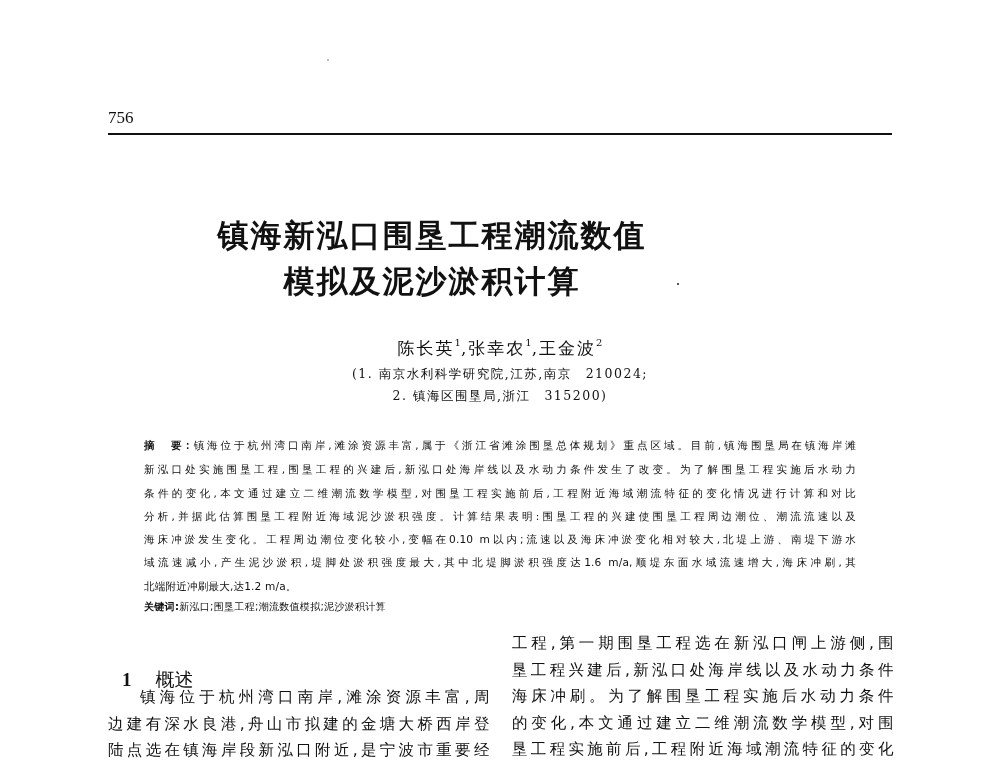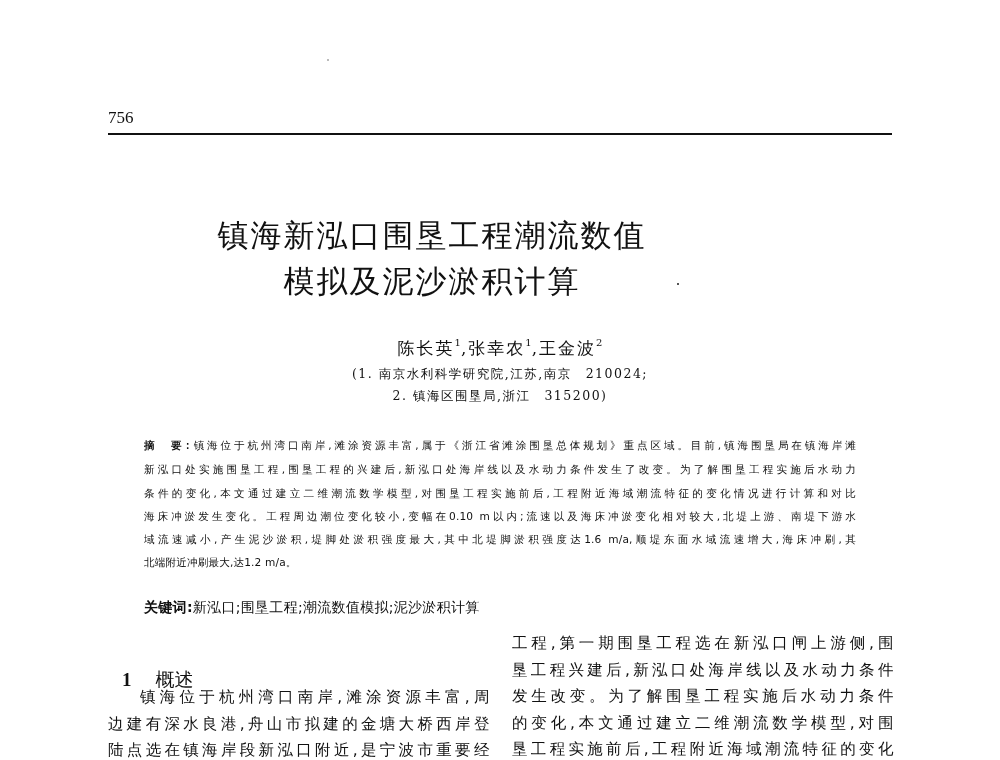--- a/index.html
+++ b/index.html
@@ -69,21 +69,21 @@
     .title {
       position: absolute;
       left: 0;
       width: 864px;
       top: 212px;
       text-align: center;
       font-family: "DejaVu Sans", sans-serif;
       font-size: 31px;
       line-height: 46px;
       letter-spacing: 2px;
-      font-weight: normal;
+      font-weight: bold;
     }
     .title .line { display: block; }
     .title-dot {
       position: absolute;
       left: 677px;
       top: 283px;
       width: 2px;
       height: 2px;
       background: #555;
     }
@@ -138,21 +138,21 @@
       overflow: hidden;
     }
     .abstract .abs-line.last {
       text-align-last: left;
     }
     .keywords {
       position: absolute;
       left: 144px;
       top: 598px;
       font-family: "DejaVu Sans", sans-serif;
-      font-size: 14px;
+      font-size: 10px;
       line-height: 18px;
       letter-spacing: 0.3px;
     }
     .keywords .lbl { font-weight: bold; }
     .section-heading {
       position: absolute;
       left: 108px;
       top: 652px;
       font-family: "DejaVu Sans", sans-serif;
       font-size: 19px;
@@ -206,20 +206,21 @@
 
   <div class="affiliations">
     <span class="line">(1. 南京水利科学研究院,江苏,南京　210024;</span>
     <span class="line">2. 镇海区围垦局,浙江　315200)</span>
   </div>
 
   <div class="abstract">
     <span class="abs-line"><span class="lbl">摘　要:</span><span>镇海位于杭州湾口南岸,滩涂资源丰富,属于《浙江省滩涂围垦总体规划》重点区域。目前,镇海围垦局在镇海岸滩</span></span>
     <span class="abs-line">新泓口处实施围垦工程,围垦工程的兴建后,新泓口处海岸线以及水动力条件发生了改变。为了解围垦工程实施后水动力</span>
     <span class="abs-line">条件的变化,本文通过建立二维潮流数学模型,对围垦工程实施前后,工程附近海域潮流特征的变化情况进行计算和对比</span>
+    <span class="abs-line">分析,并据此估算围垦工程附近海域泥沙淤积强度。计算结果表明:围垦工程的兴建使围垦工程周边潮位、潮流流速以及</span>
     <span class="abs-line">海床冲淤发生变化。工程周边潮位变化较小,变幅在0.10 m以内;流速以及海床冲淤变化相对较大,北堤上游、南堤下游水</span>
     <span class="abs-line">域流速减小,产生泥沙淤积,堤脚处淤积强度最大,其中北堤脚淤积强度达1.6 m/a,顺堤东面水域流速增大,海床冲刷,其</span>
     <span class="abs-line last">北端附近冲刷最大,达1.2 m/a。</span>
   </div>
 
   <div class="keywords">
     <span class="lbl">关键词:</span><span>新泓口;围垦工程;潮流数值模拟;泥沙淤积计算</span>
   </div>
 
   <h2 class="section-heading" style="margin:14px;font-weight:normal;">
@@ -228,18 +229,18 @@
 
   <div class="col col-left">
     <span class="cl indent">镇海位于杭州湾口南岸,滩涂资源丰富,周</span>
     <span class="cl">边建有深水良港,舟山市拟建的金塘大桥西岸登</span>
     <span class="cl">陆点选在镇海岸段新泓口附近,是宁波市重要经</span>
   </div>
 
   <div class="col col-right">
     <span class="cl">工程,第一期围垦工程选在新泓口闸上游侧,围</span>
     <span class="cl">垦工程兴建后,新泓口处海岸线以及水动力条件</span>
-    <span class="cl">发生改变。为了解围垦工程实施后水动力条件</span>
+    <span class="cl">海床冲刷。为了解围垦工程实施后水动力条件</span>
     <span class="cl">的变化,本文通过建立二维潮流数学模型,对围</span>
     <span class="cl">垦工程实施前后,工程附近海域潮流特征的变化</span>
   </div>
 
 </div>
 
 </body></html>

